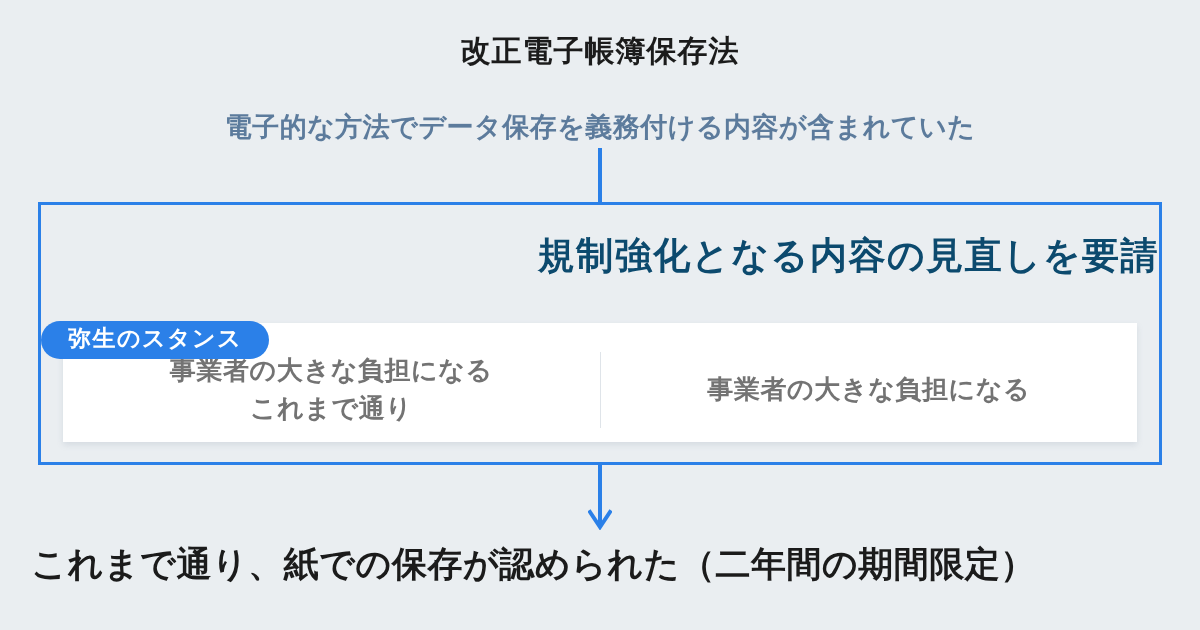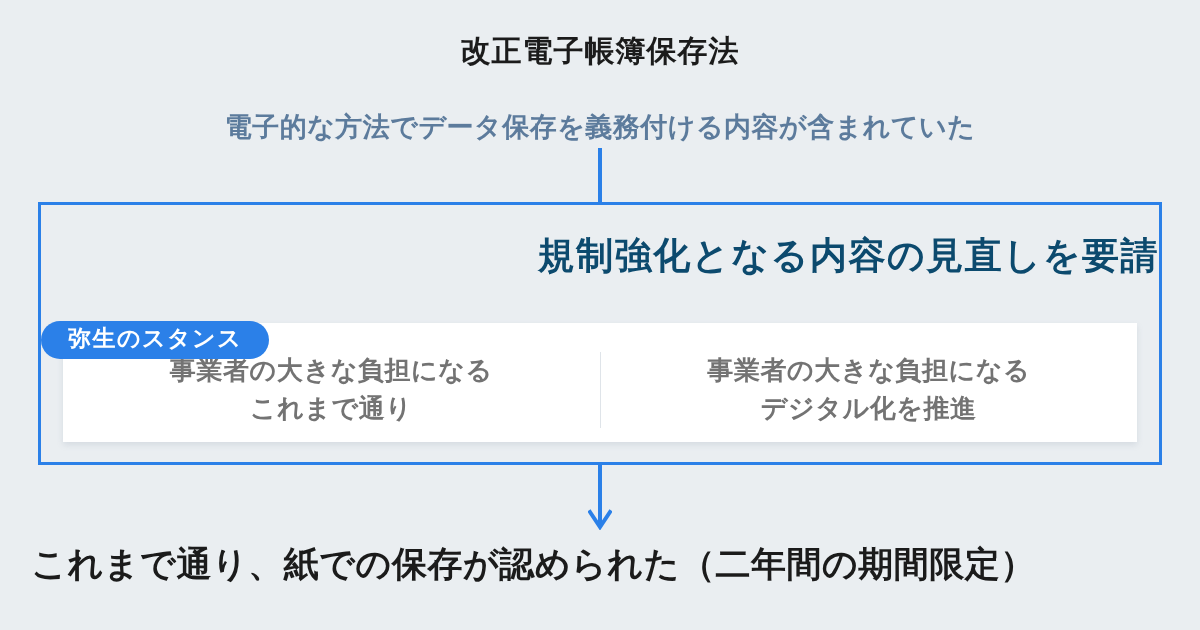--- a/index.html
+++ b/index.html
@@ -179,21 +179,20 @@
     </div>
 
     <div class="panel">
       <div class="col">
         <div>事業者の大きな負担になる</div>
         <div>これまで通り</div>
       </div>
       <div class="divider"></div>
       <div class="col">
         <div>事業者の大きな負担になる</div>
-        <div>デジタル化を推進</div>
       </div>
     </div>
 
   </div>
 
   <svg class="arrow" viewBox="0 0 24 66">
     <line x1="12" y1="0" x2="12" y2="62" stroke="#2b80e8" stroke-width="4"></line>
     <polyline points="2,48 12,63 22,48" fill="none" stroke="#2b80e8" stroke-width="4" stroke-linecap="square" stroke-linejoin="miter"></polyline>
   </svg>
 

